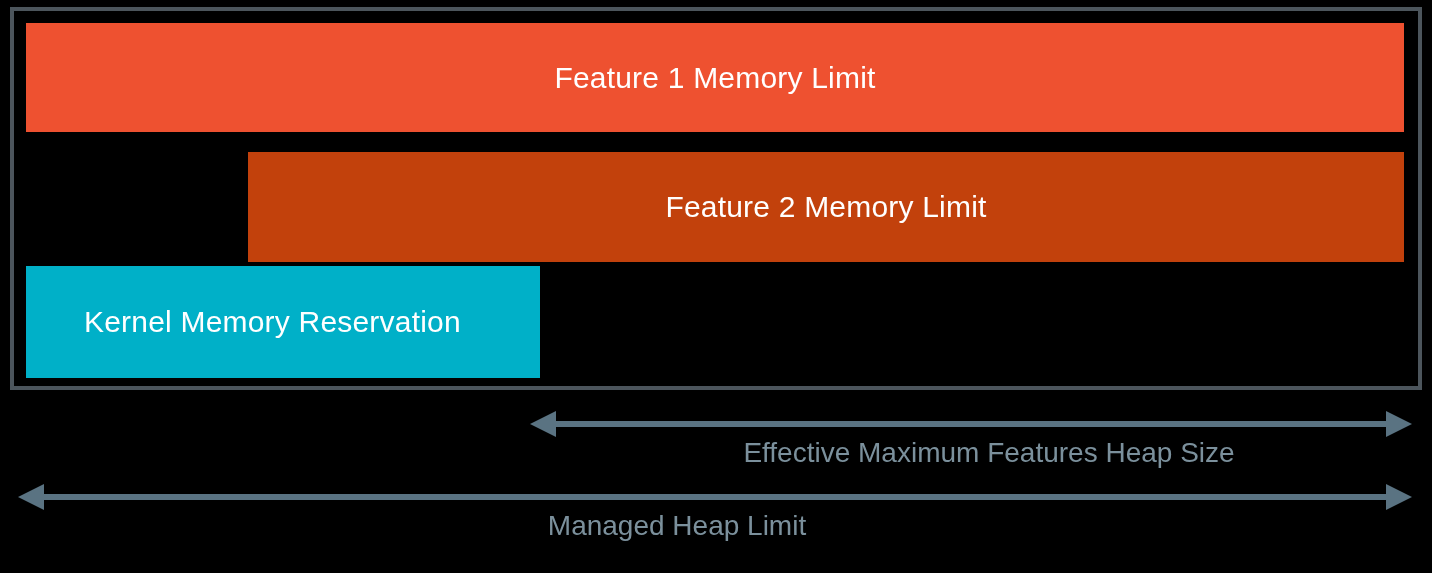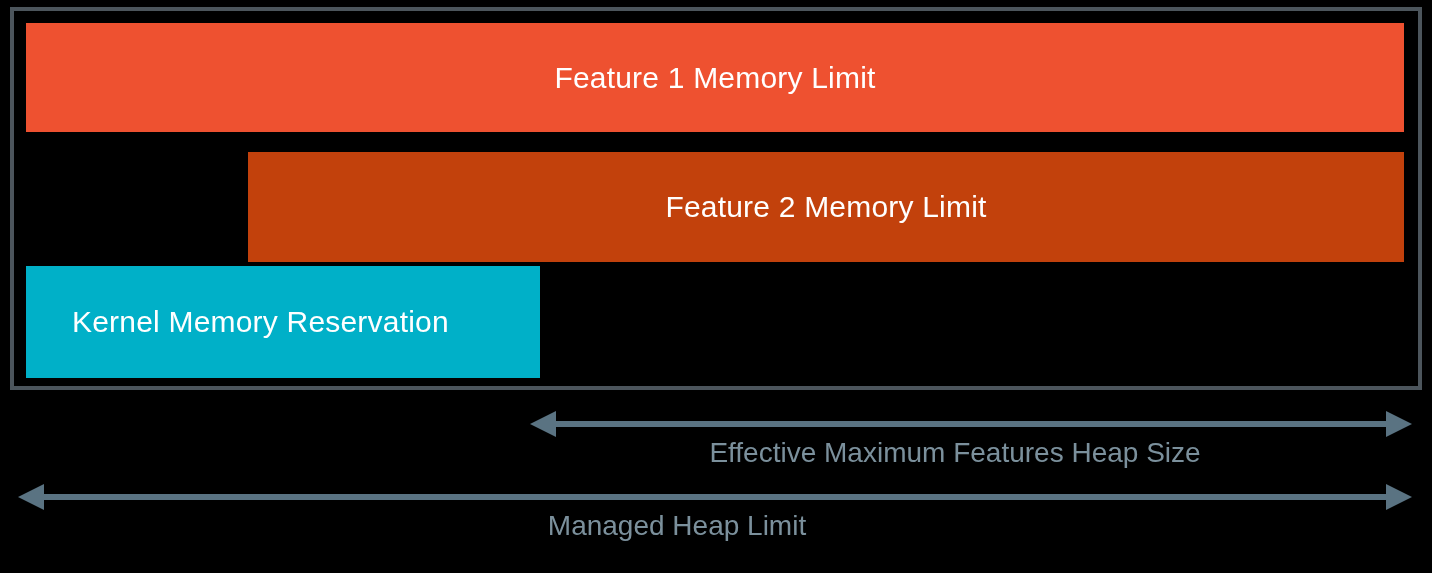--- a/index.html
+++ b/index.html
@@ -40,21 +40,21 @@
     box-sizing: border-box;
   }
   .bar-label {
     color: #ffffff;
     font-size: 30px;
     font-weight: 400;
     letter-spacing: 0.2px;
     white-space: nowrap;
   }
   .bar.centered { justify-content: center; }
-  .bar.leading  { justify-content: flex-start; padding-left: 46px; }
+  .bar.leading  { justify-content: flex-start; padding-left: 58px; }
 
   .bar-feature1 {
     left: 26px;
     top: 23px;
     width: 1378px;
     height: 109px;
     background: #ee5130;
   }
   .bar-feature2 {
     left: 248px;
@@ -84,21 +84,21 @@
 
   .dim-caption {
     position: absolute;
     color: #7b909c;
     font-size: 28px;
     font-weight: 300;
     white-space: nowrap;
     text-align: center;
   }
   .caption-effective {
-    left: 514px;
+    left: 548px;
     top: 437px;
     width: 882px;
   }
   .caption-managed {
     left: 18px;
     top: 510px;
     width: 1318px;
   }
 </style>
 </head>

